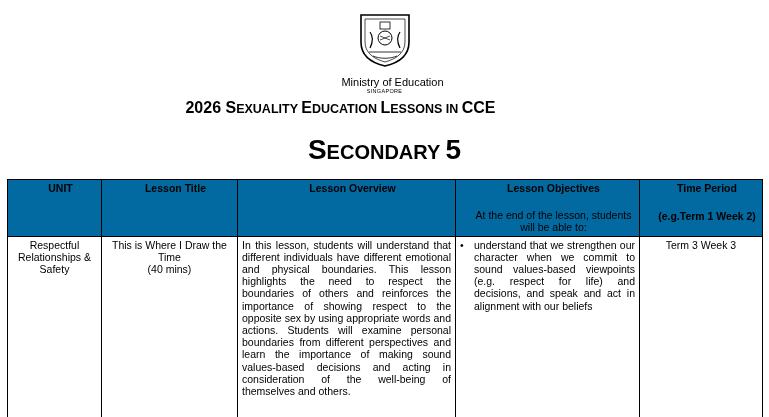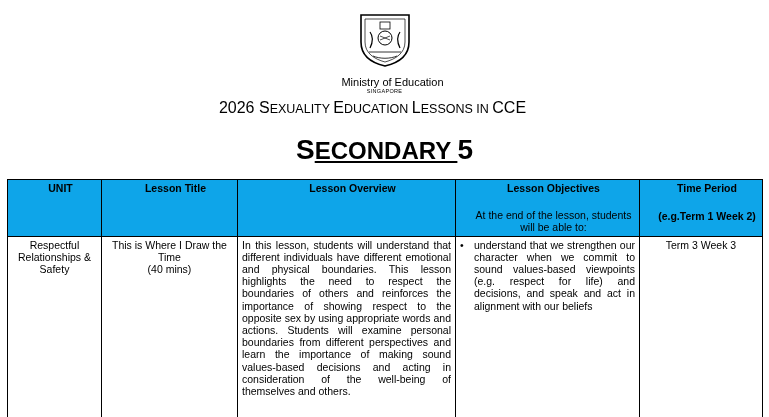--- a/index.html
+++ b/index.html
@@ -1,26 +1,26 @@
 <!DOCTYPE html>
 <html><head>
 <meta charset="utf-8">
 <style>
   html, body { margin: 0; padding: 0; background: #ffffff; }
   body { width: 769px; height: 417px; position: relative; overflow: hidden; font-family: "Liberation Sans", sans-serif; color: #000; }
   .crest { position: absolute; left: 358px; top: 12px; width: 54px; height: 56px; }
   .ministry { position: absolute; left: 8px; width: 769px; top: 76px; text-align: center; font-size: 11px; }
   .singapore { position: absolute; left: 0; width: 769px; top: 88px; text-align: center; font-size: 5.5px; letter-spacing: 0.3px; }
-  .doc-title { position: absolute; left: 0; width: 681px; top: 99px; text-align: center; font-size: 16px; font-weight: normal; margin-left: 32px; }
+  .doc-title { position: absolute; left: 0; width: 681px; top: 99px; text-align: center; font-size: 16px; font-weight: bold; }
   .doc-title .sc { font-size: 12.5px; }
   .level { position: absolute; left: 0; width: 769px; top: 134px; text-align: center; font-size: 28px; font-weight: bold; }
-  .level .sc { font-size: 24px; text-decoration: underline; }
+  .level .sc { font-size: 20px; }
   table.lessons { position: absolute; left: 7px; top: 179px; width: 755px; border-collapse: collapse; table-layout: fixed; font-size: 10.5px; line-height: 12.2px; }
   table.lessons th, table.lessons td { border: 1px solid #000; vertical-align: top; padding: 2px 4px; }
-  table.lessons thead th { background: #0ea5e9; font-weight: bold; text-align: center; height: 40px; padding-left: 16px; }
+  table.lessons thead th { background: #0369a1; font-weight: bold; text-align: center; height: 40px; padding-left: 16px; }
   table.lessons thead th .sub { display: block; font-weight: normal; margin-top: 15px; }
   td.center { text-align: center; margin-top: 10px; }
   td.justify { text-align: justify; }
   ul.objectives { margin: 0; padding: 0; list-style: none; }
   ul.objectives li { position: relative; padding-left: 14px; text-align: justify; }
   ul.objectives li::before { content: "\2022"; position: absolute; left: 0; top: 0; }
 </style>
 </head>
 <body>
 

